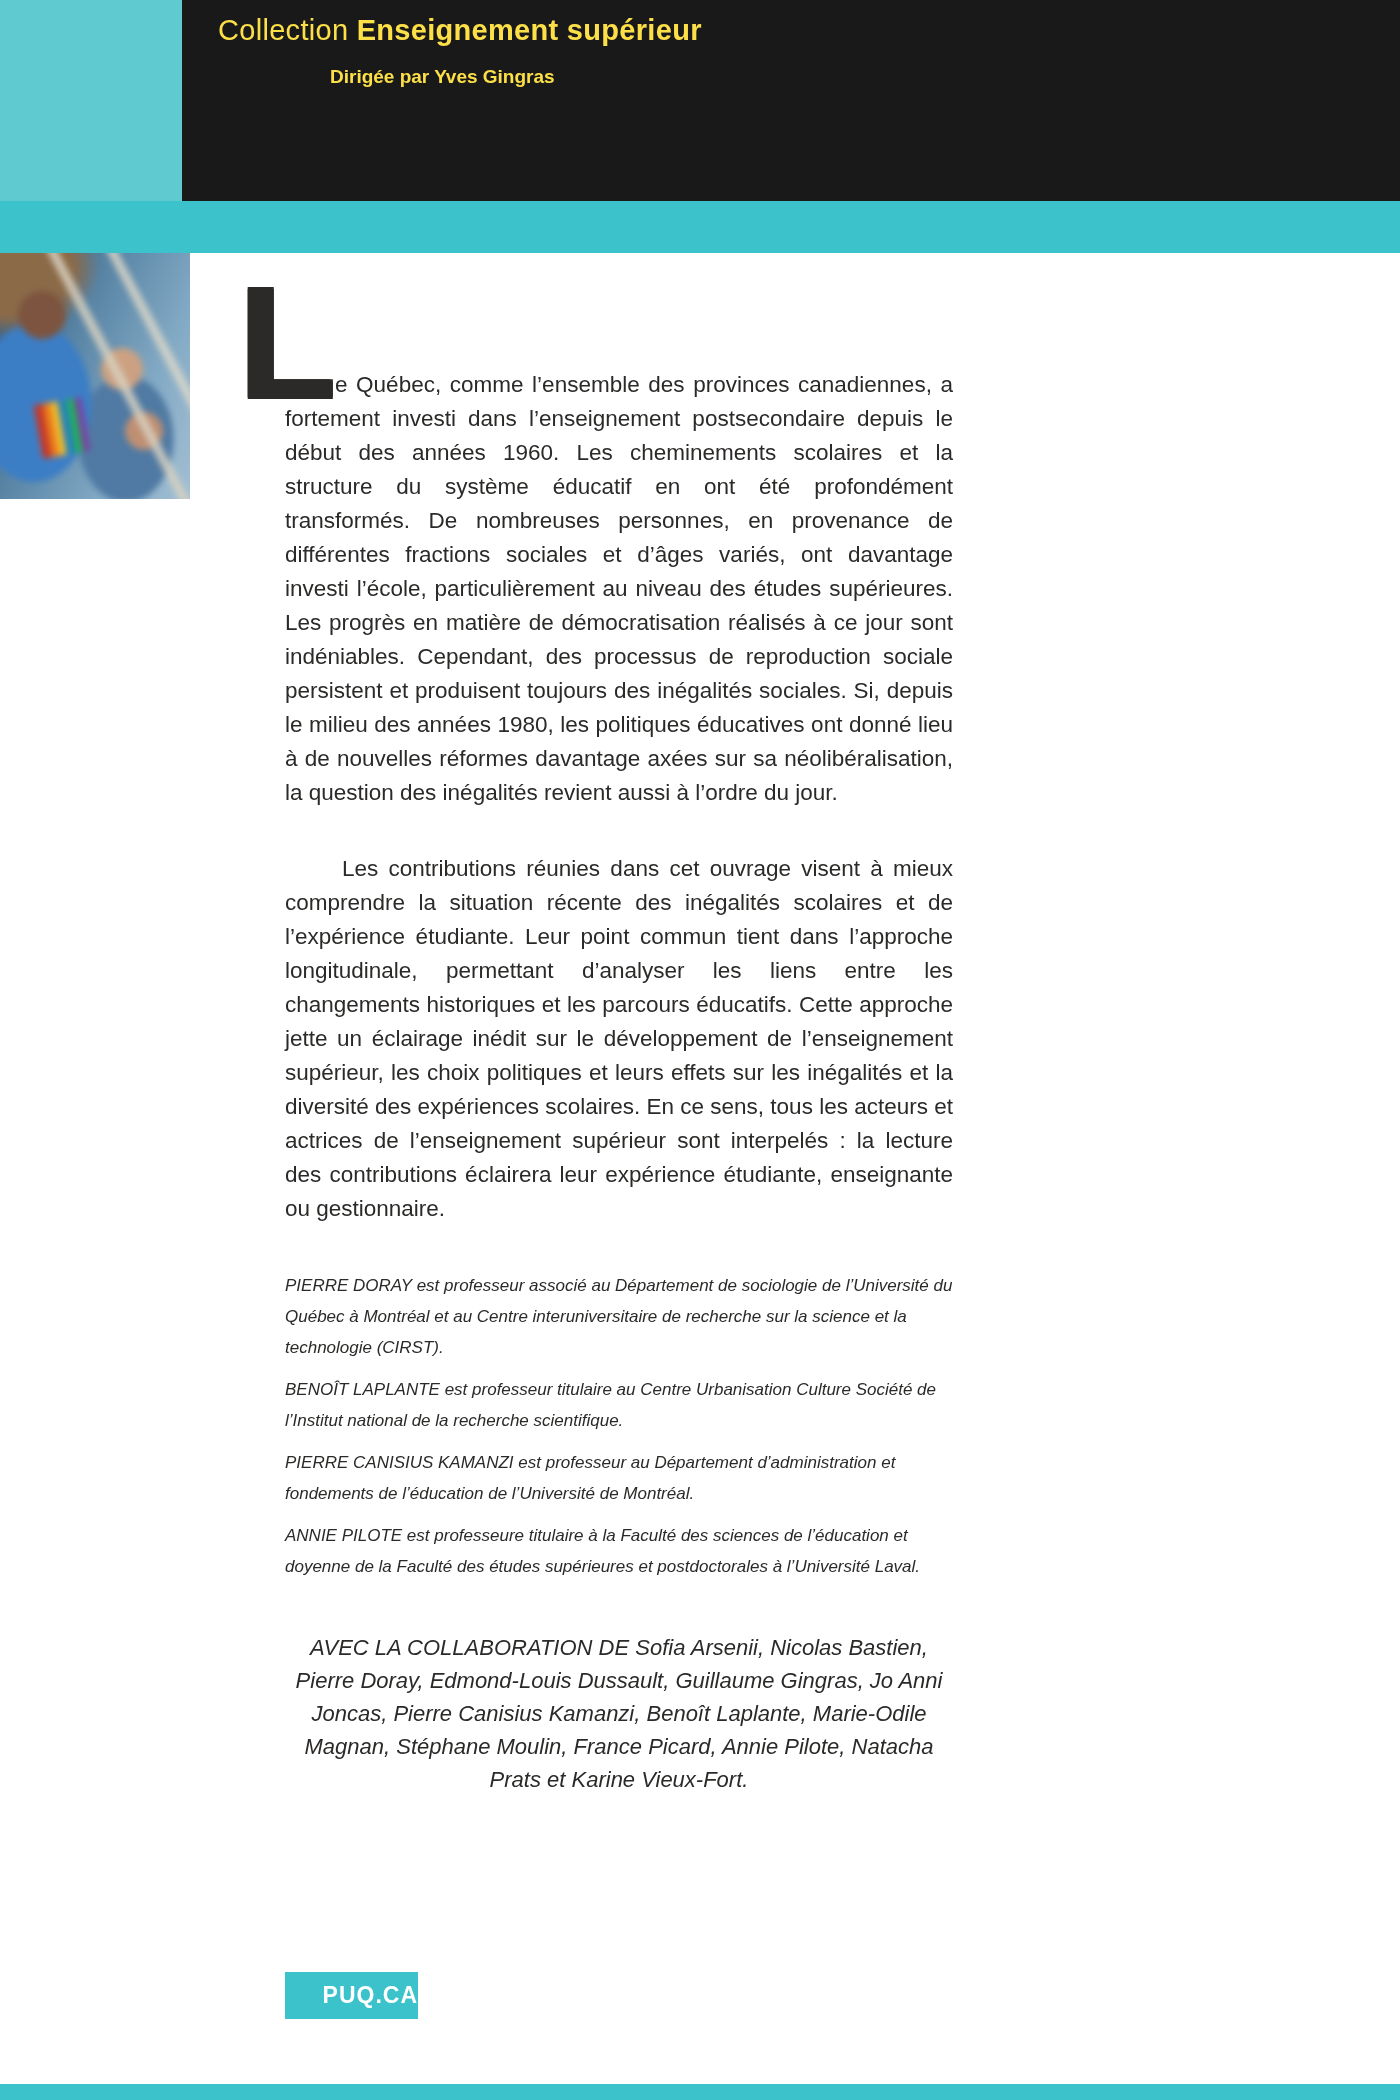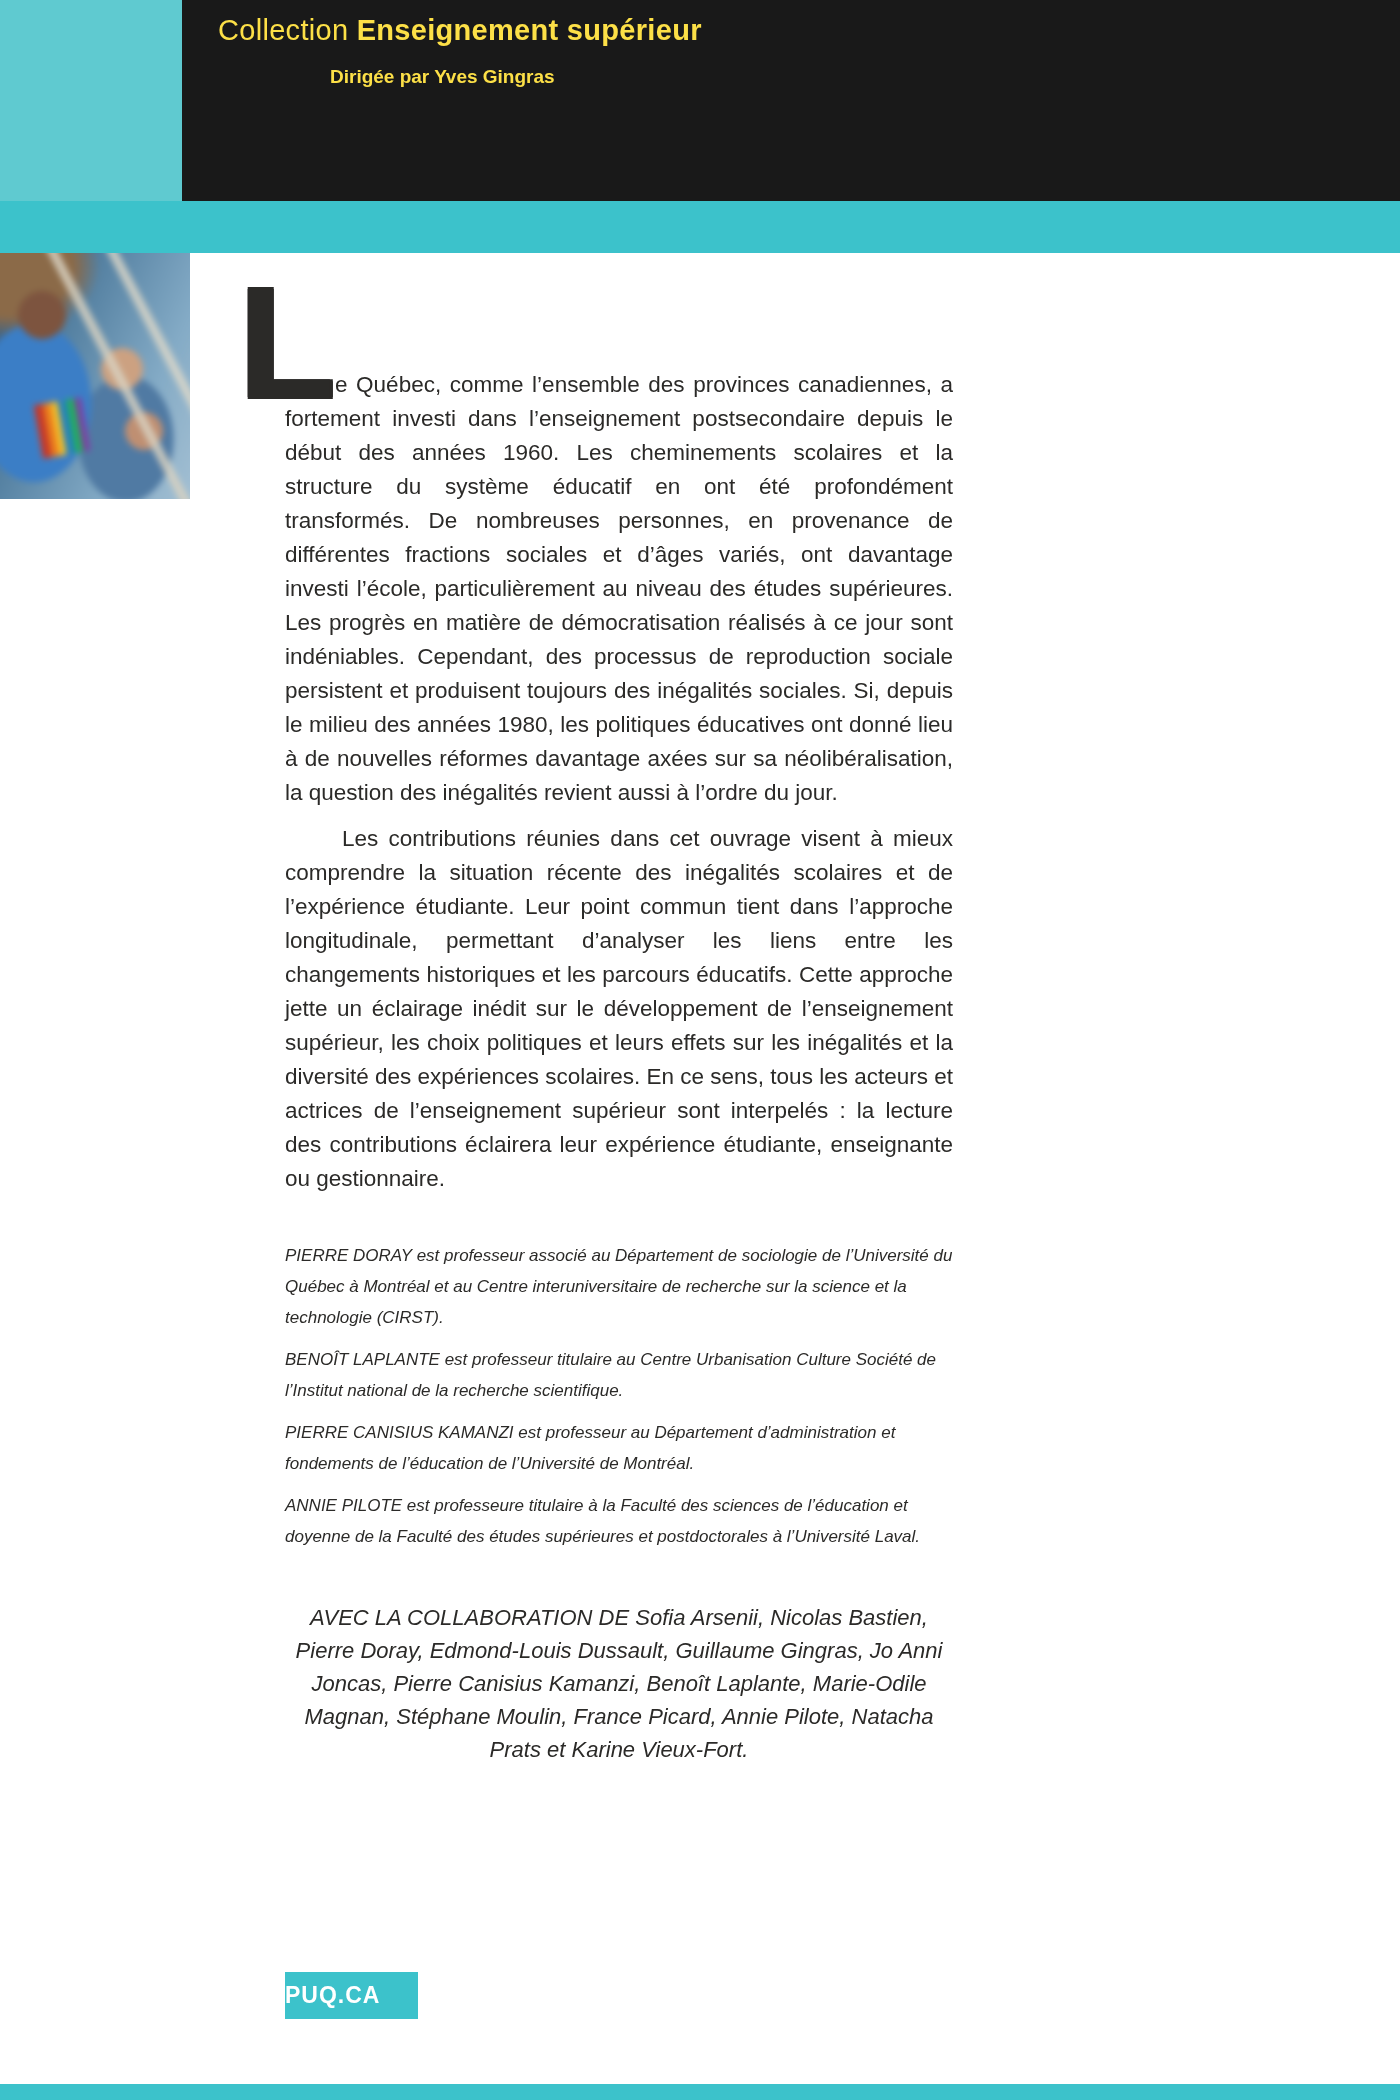--- a/index.html
+++ b/index.html
@@ -66,37 +66,37 @@
     color:var(--text, #2b2a28);
   }
   .p1 { position:relative; margin-top:115px; text-indent:50px; }
   .dropcap {
     position:absolute; left:-48px; top:-106px;
     font-size:160px; line-height:160px; font-weight:700;
     text-indent:0; letter-spacing:-4px;
     color:var(--text, #2b2a28);
     text-shadow:3px 0 currentColor, 0 2px currentColor, 3px 2px currentColor;
   }
-  .p2 { margin-top:12px; text-indent:57px; }
+  .p2 { margin-top:42px; text-indent:57px; }
 
   .bios { margin-top:44px; }
   .bio {
     font-style:italic; font-size:17px; line-height:31px;
     margin-bottom:11px; text-align:left;
   }
   .collab {
     margin-top:49px; font-style:italic; font-size:22px; line-height:33px;
     text-align:center;
   }
 
   
   .badge {
     position:absolute; left:285px; top:1972px; width:133px; height:47px;
     background:var(--teal, #3cc2cb); color:#ffffff;
-    display:flex; align-items:center; justify-content:flex-start;
+    display:flex; align-items:center; justify-content:flex-end;
     font-weight:700; font-size:23px; letter-spacing:1px; cursor:pointer;
   }
   .bottom-strip {
     position:absolute; left:0; bottom:0; width:1400px; height:16px;
     background:var(--teal, #3cc2cb);
   }
 </style>
 </head>
 <body>
 

